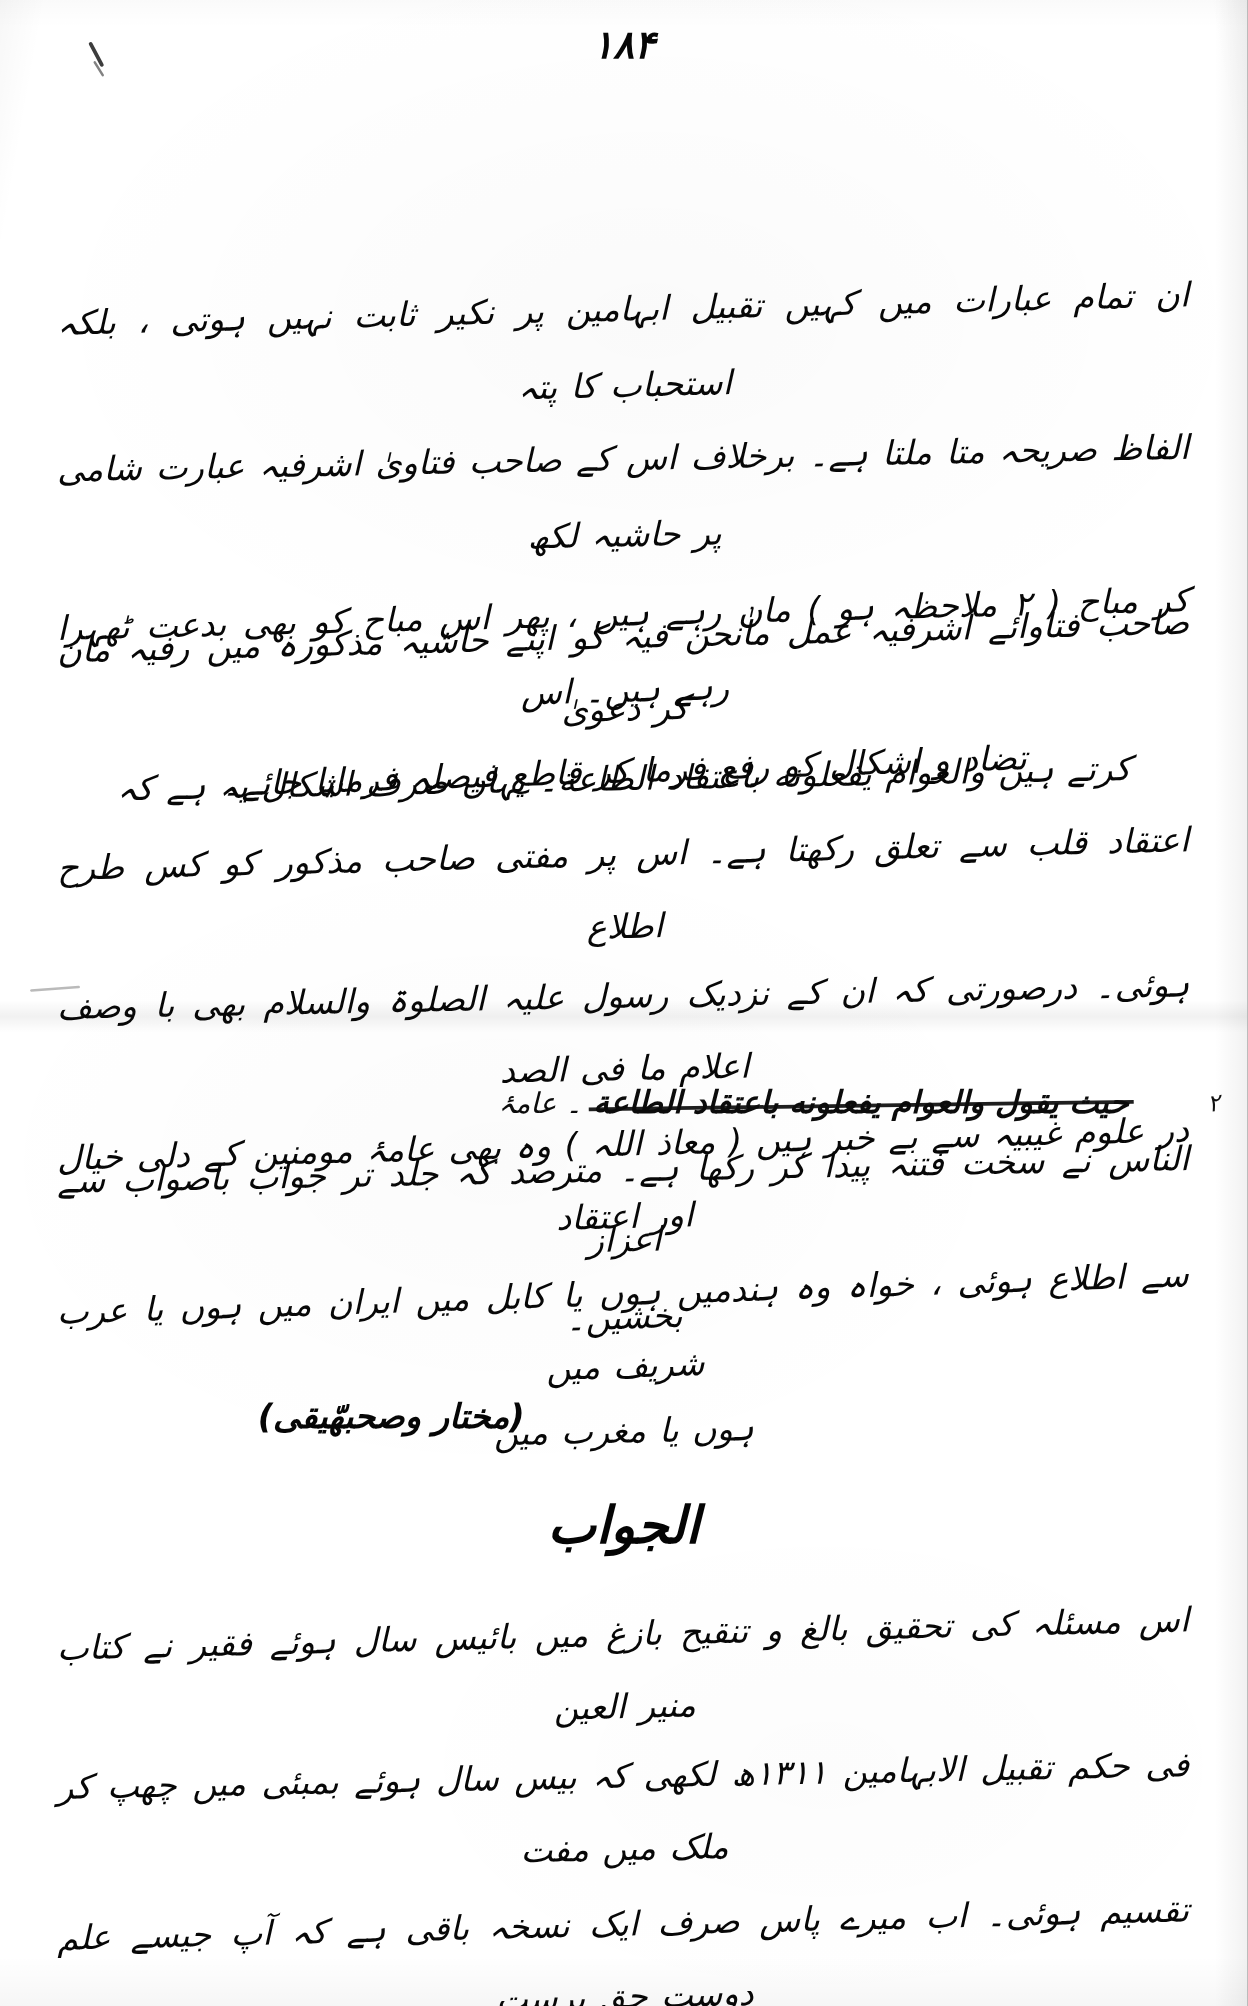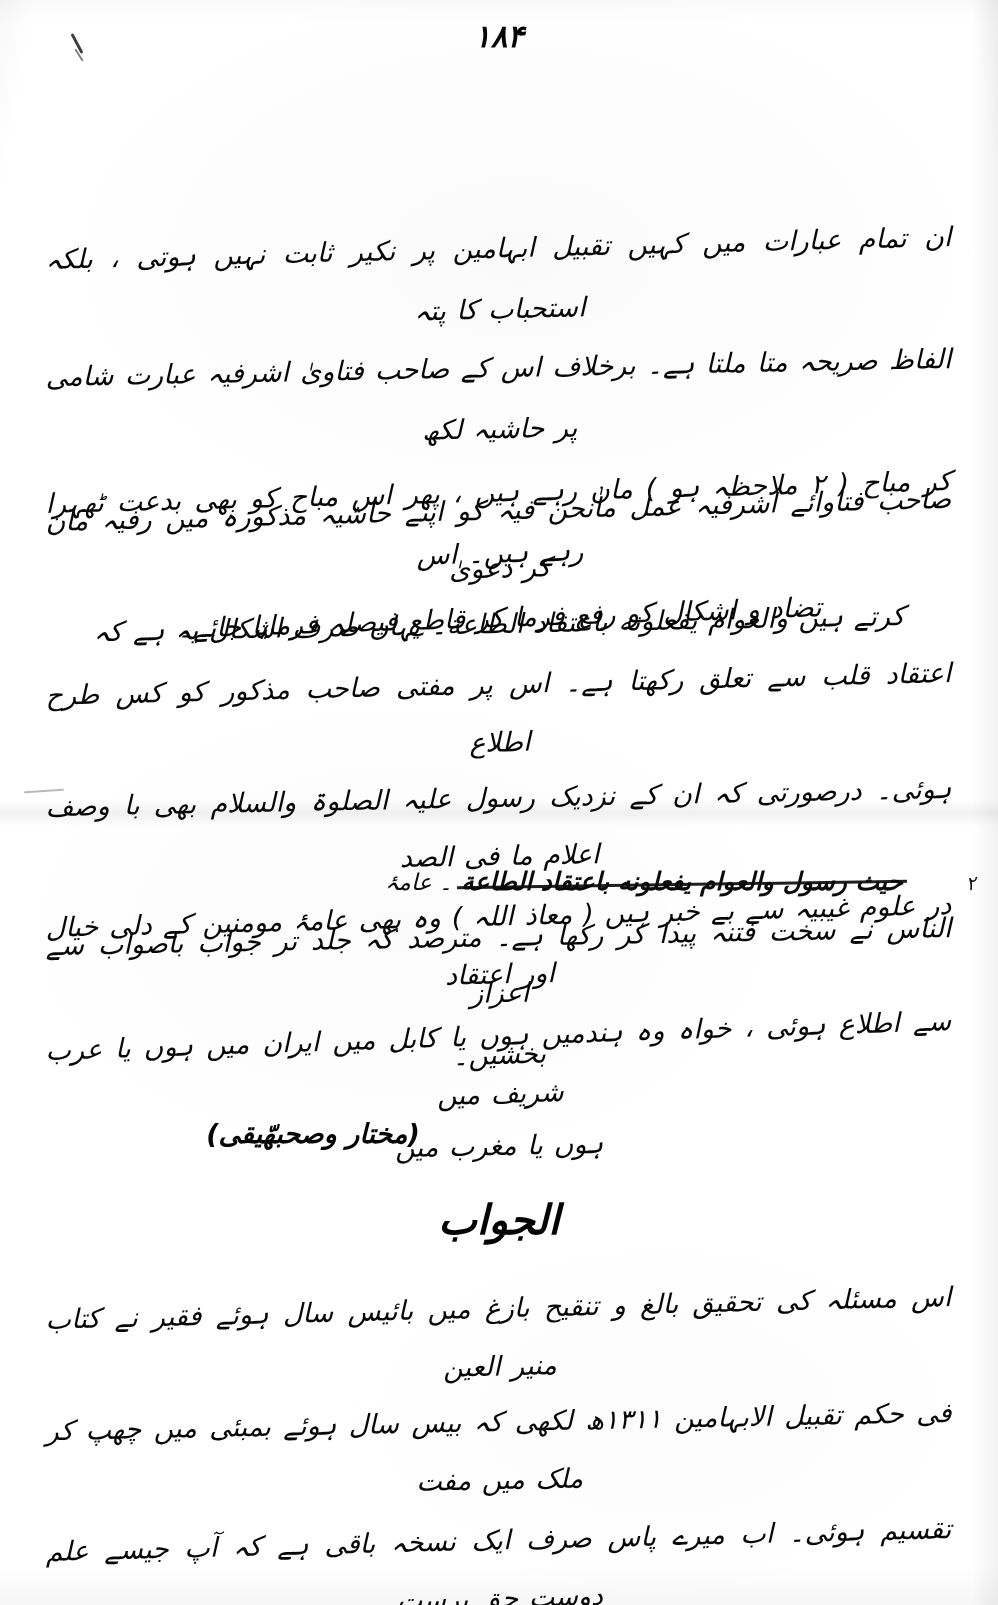--- a/index.html
+++ b/index.html
@@ -266,21 +266,21 @@
     <div class="hand slant-a">اعتقاد قلب سے تعلق رکھتا ہے۔ اس پر مفتی صاحب مذکور کو کس طرح اطلاع</div>
     <div class="hand slant-b">ہوئی۔ درصورتی کہ ان کے نزدیک رسول علیہ الصلوۃ والسلام بھی با وصف اعلام ما فی الصد</div>
     <div class="hand slant-a">در علوم غیبیہ سے بے خبر ہیں ( معاذ اللہ ) وہ بھی عامۂ مومنین کے دلی خیال اور اعتقاد</div>
     <div class="hand slant-c">سے اطلاع ہوئی ، خواہ وہ ہندمیں ہوں یا کابل میں ایران میں ہوں یا عرب شریف میں</div>
     <div class="hand slant-b">ہوں یا مغرب میں</div>
   </div>
 
   <div id="scan-band"></div>
 
   <div id="struck-line">
-    <span class="strike">حيث رسول والعوام يفعلونه باعتقاد الطاعة</span>
+    <span class="strike">حيث يقول والعوام يفعلونه باعتقاد الطاعة</span>
     <span class="yahan">۔ عامۂ</span>
   </div>
 
   <div class="marginal" id="marginal-right">۲</div>
 
   <div id="para-3">
     <div class="hand slant-b">الناس نے سخت فتنہ پیدا کر رکھا ہے۔ مترصد کہ جلد تر جواب باصواب سے اعزاز</div>
     <div class="hand slant-c">بخشیں۔</div>
   </div>
 

